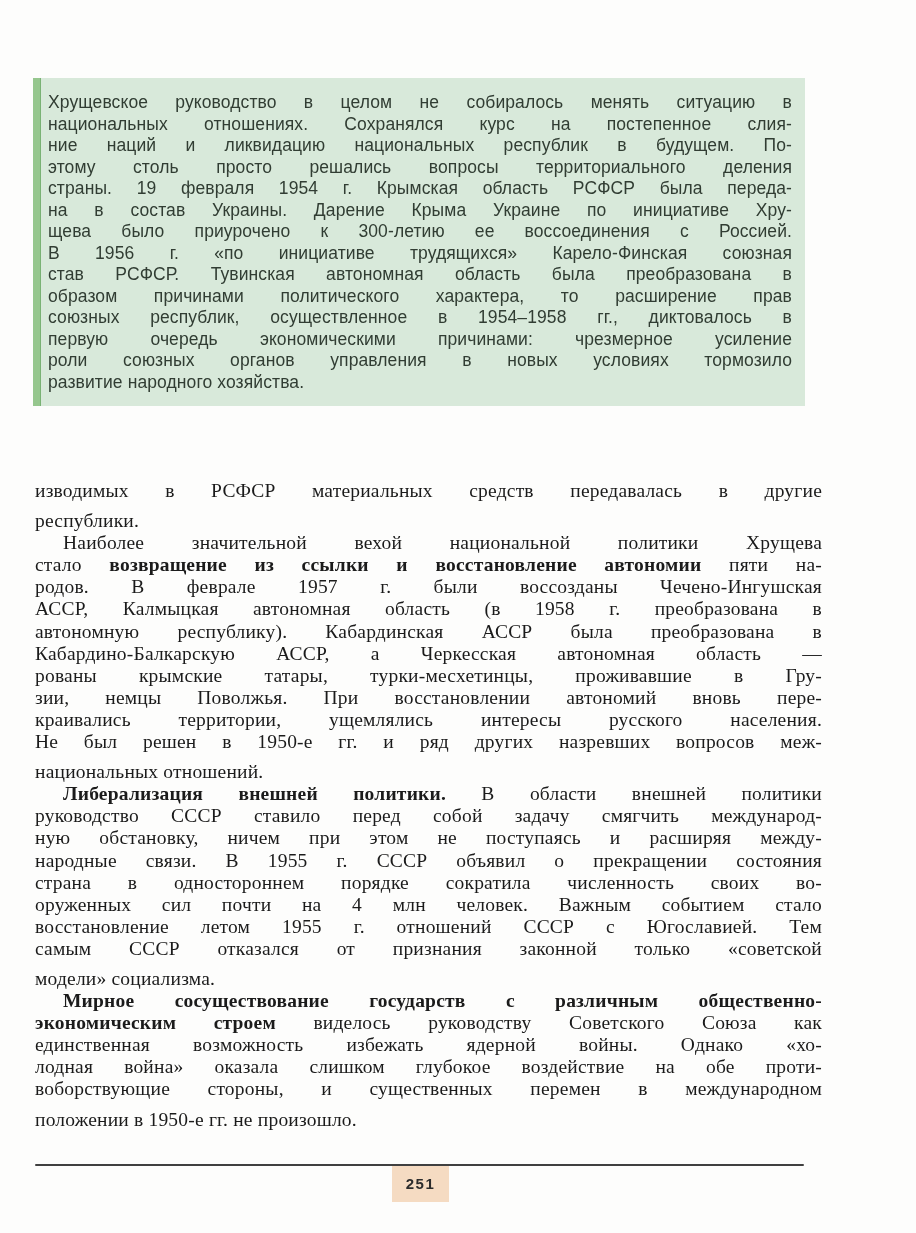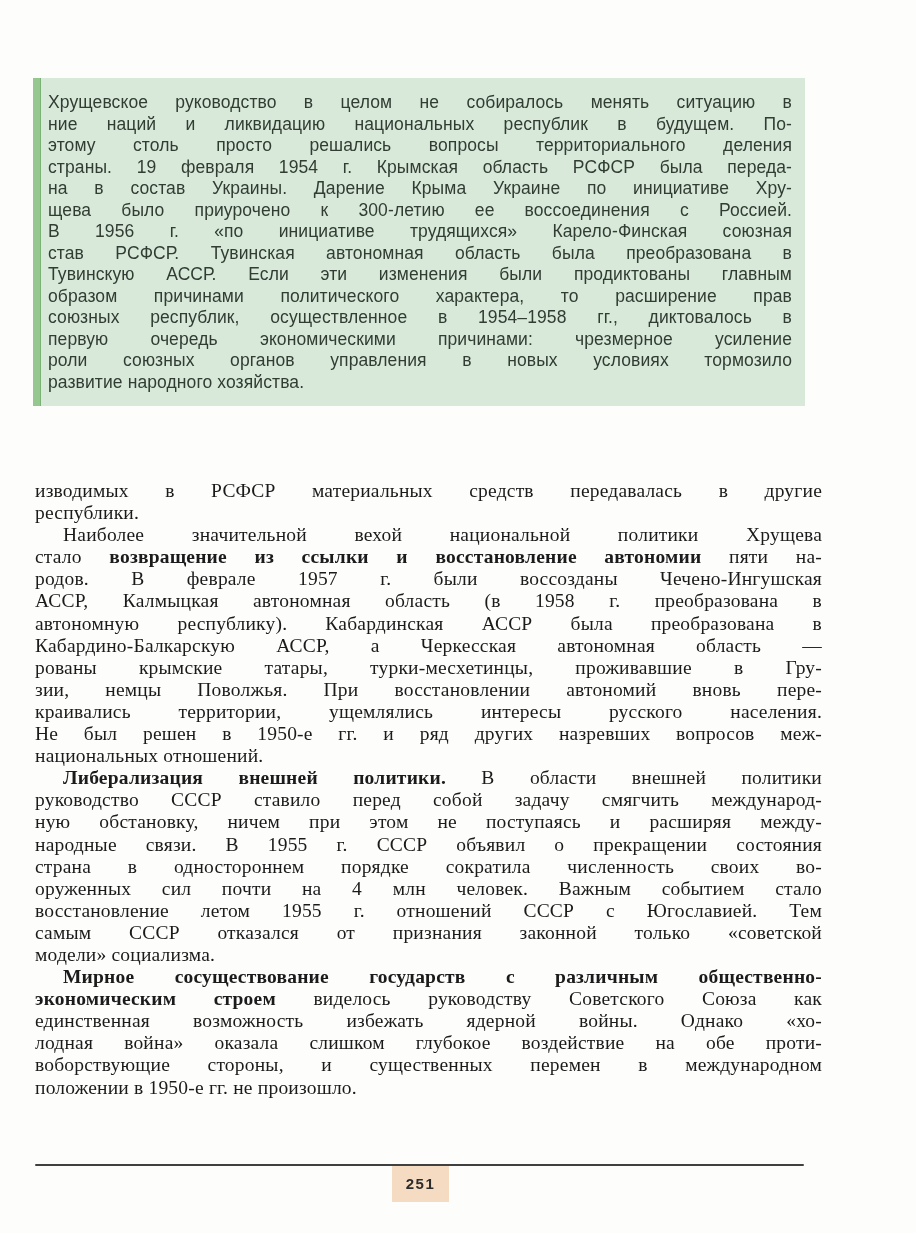--- a/index.html
+++ b/index.html
@@ -46,21 +46,21 @@
   .body-col .line {
     font-family: "Liberation Serif", "DejaVu Serif", serif;
     font-size: 19.5px;
     line-height: 22.1px;
     letter-spacing: 0.2px;
     color: var(--body-text, #1b1b1b);
     text-align: justify;
     text-align-last: justify;
     white-space: normal;
   }
-  .body-col .line.last { text-align-last: left; }
+  .body-col .line.last { text-align-last: left; margin-top: 8px; }
   .body-col .line.indent { padding-left: 28px; }
   .body-col .line b { font-weight: bold; }
 
   
   .footer-rule {
     position: absolute;
     left: 35px; top: 1164px;
     width: 769px; height: 2px;
     background: var(--rule, #404040);
     border-radius: 1px;
@@ -79,28 +79,28 @@
     color: var(--page-number-text, #2c2c2c);
   }
 </style>
 </head>
 <body>
 
 <div class="page">
 
   <section class="hl-box">
       <div class="line">Хрущевское руководство в целом не собиралось менять ситуацию в</div>
+      <div class="line">национальных отношениях. Сохранялся курс на постепенное слия-</div>
       <div class="line">ние наций и ликвидацию национальных республик в будущем. По-</div>
       <div class="line">этому столь просто решались вопросы территориального деления</div>
       <div class="line">страны. 19 февраля 1954 г. Крымская область РСФСР была переда-</div>
       <div class="line">на в состав Украины. Дарение Крыма Украине по инициативе Хру-</div>
       <div class="line">щева было приурочено к 300-летию ее воссоединения с Россией.</div>
       <div class="line">В 1956 г. «по инициативе трудящихся» Карело-Финская союзная</div>
       <div class="line">став РСФСР. Тувинская автономная область была преобразована в</div>
-      <div class="line">Тувинскую АССР. Если эти изменения были продиктованы главным</div>
       <div class="line">образом причинами политического характера, то расширение прав</div>
       <div class="line">союзных республик, осуществленное в 1954–1958 гг., диктовалось в</div>
       <div class="line">первую очередь экономическими причинами: чрезмерное усиление</div>
       <div class="line">роли союзных органов управления в новых условиях тормозило</div>
       <div class="line last">развитие народного хозяйства.</div>
     </section>
 
   <section class="body-col">
       <div class="line">изводимых в РСФСР материальных средств передавалась в другие</div>
       <div class="line last">республики.</div>

